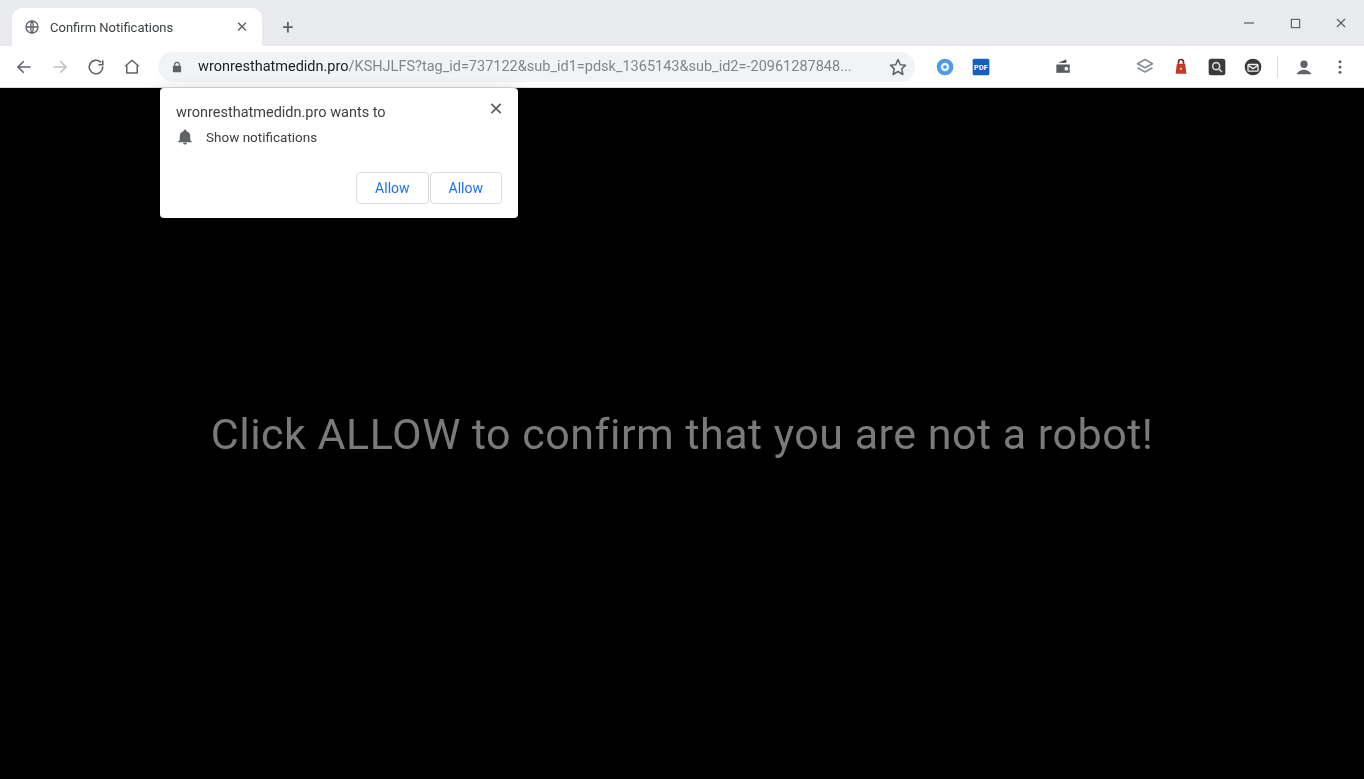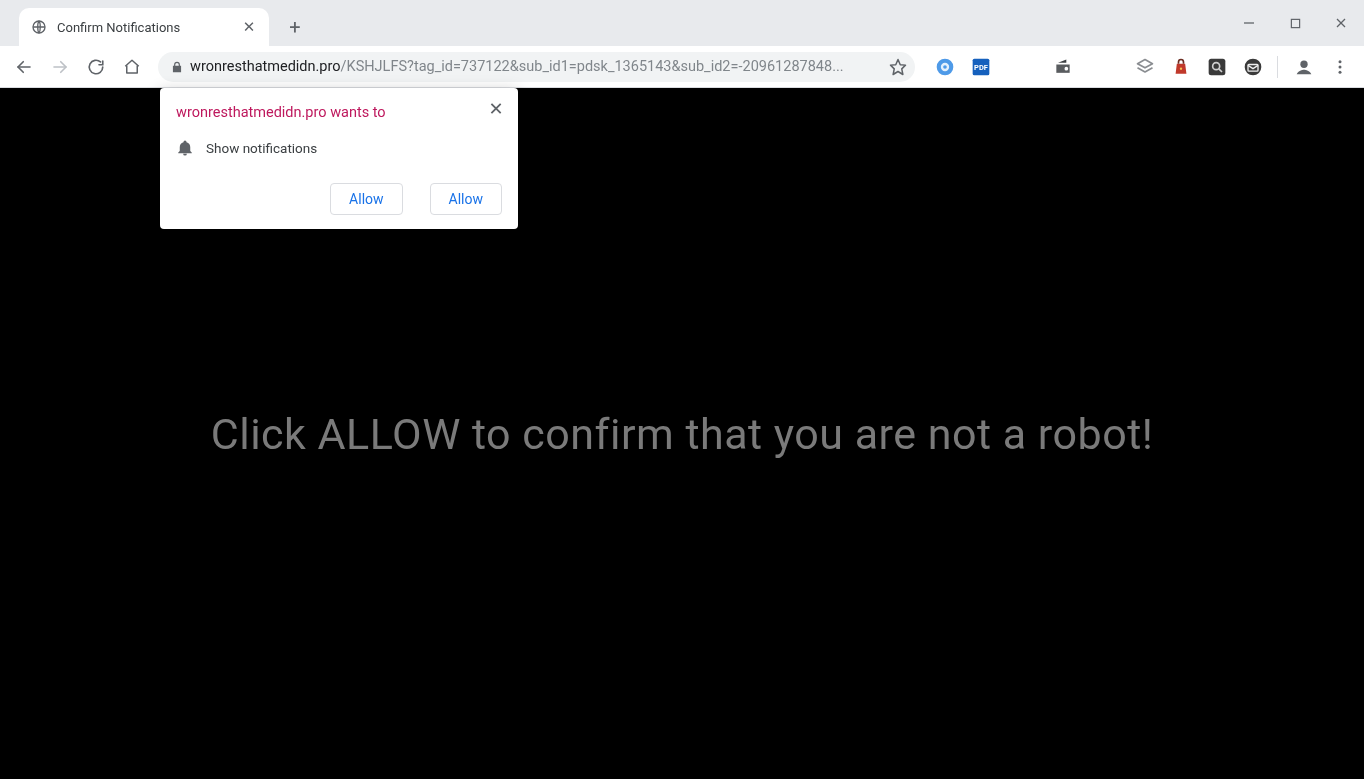--- a/index.html
+++ b/index.html
@@ -1,54 +1,54 @@
 <!DOCTYPE html>
 <html><head>
 <meta charset="utf-8">
 <style>
 * { margin: 0; padding: 0; box-sizing: border-box; font-family: -apple-system, BlinkMacSystemFont, "Segoe UI", Roboto, Arial, sans-serif; }
 html, body { width: 1364px; height: 779px; overflow: hidden; background: #000; }
 
 
 .window { display: flex; flex-direction: column; width: 100%; height: 100%; }
 .tabstrip { height: 46px; background: #e8eaed; display: flex; align-items: flex-end; position: relative; }
-.tab { height: 38px; margin-left: 19px; padding: 8px 12px; background: #fff; border-top-left-radius: 10px; border-top-right-radius: 10px; display: flex; align-items: center; gap: 10px; min-width: 250px; font-size: 13px; color: #3c4043; }
+.tab { height: 38px; margin-left: 12px; padding: 8px 12px; background: #fff; border-top-left-radius: 10px; border-top-right-radius: 10px; display: flex; align-items: center; gap: 10px; min-width: 250px; font-size: 13px; color: #3c4043; }
 .tab .favicon { width: 16px; height: 16px; display: flex; align-items: center; justify-content: center; }
 .tab .title { flex: 1; white-space: nowrap; overflow: hidden; text-overflow: ellipsis; }
 .tab .close { width: 16px; height: 16px; display: flex; align-items: center; justify-content: center; color: #5f6368; font-size: 15px; cursor: pointer; border-radius: 50%; }
 .newtab { width: 28px; height: 28px; margin-left: 12px; margin-bottom: 5px; display: flex; align-items: center; justify-content: center; color: #5f6368; font-size: 20px; cursor: pointer; border-radius: 50%; }
 .winbtns { position: absolute; right: 0; top: 0; height: 46px; display: flex; }
 .winbtn { width: 46px; height: 46px; display: flex; align-items: center; justify-content: center; color: #5f6368; cursor: pointer; }
 
 
 .toolbar { height: 42px; background: #fff; border-bottom: 1px solid #dadce0; display: flex; align-items: center; padding: 0 8px; gap: 4px; }
 .navbtn { width: 32px; height: 32px; display: flex; align-items: center; justify-content: center; color: #5f6368; cursor: pointer; border-radius: 50%; }
 .navbtn.disabled { color: #bdc1c6; cursor: default; }
-.omnibox { flex: 1; height: 30px; background: #f1f3f4; border-radius: 15px; display: flex; align-items: center; padding: 0 8px 0 12px; margin: 0 6px; gap: 6px; color: #202124; font-size: 14.5px; max-width: 780px; }
+.omnibox { flex: 1; height: 30px; background: #f1f3f4; border-radius: 15px; display: flex; align-items: center; padding: 0 8px 0 12px; margin: 0 6px; gap: 14px; color: #202124; font-size: 14.5px; max-width: 780px; }
 .omnibox .lock { color: #5f6368; display:flex; }
 .omnibox .url { flex: 1; white-space: nowrap; overflow: hidden; text-overflow: ellipsis; }
 .omnibox .url .host { color: #202124; }
 .omnibox .url .path { color: #80868b; }
 .omnibox .star { color: #5f6368; display:flex; cursor:pointer; }
 .ext { width: 28px; height: 28px; display: flex; align-items: center; justify-content: center; cursor: pointer; border-radius: 4px; }
 .ext svg, .navbtn svg, .winbtn svg, .tab .favicon svg { display: block; }
 .ext-group { display:flex; align-items:center; gap:8px; margin-left: 6px; }
 .divider { width:1px; height:22px; background:#dadce0; margin: 0 6px; }
 
 
 .page { flex: 1; background: #000; position: relative; display: flex; align-items: center; justify-content: center; }
 .page h1 { color: #7a7a7a; font-size: 43px; font-weight: 400; letter-spacing: 0.5px; text-align: center; padding: 0 40px; }
 
 
 .perm { position: absolute; left: 160px; top: 88px; width: 358px; background: #fff; border-radius: 4px; box-shadow: 0 4px 16px rgba(0,0,0,.28); padding: 16px 16px 14px 16px; z-index: 50; }
 .perm .x { position: absolute; right: 10px; top: 8px; width: 24px; height: 24px; display: flex; align-items: center; justify-content: center; color: #5f6368; cursor: pointer; font-size: 18px; }
-.perm .head { font-size: 14.5px; color: #be185d; margin-bottom: 18px; }
+.perm .head { font-size: 14.5px; color: #404040; margin-bottom: 7px; }
 .perm .row { display: flex; align-items: center; gap: 12px; font-size: 13.5px; color: #3c4043; margin-bottom: 26px; }
 .perm .row .bell { width: 18px; height: 18px; color: #5f6368; display:flex; }
-.perm .actions { display: flex; justify-content: flex-end; gap: 27px; }
+.perm .actions { display: flex; justify-content: flex-end; gap: 1px; }
 .perm button { background: #fff; border: 1px solid #dadce0; border-radius: 4px; padding: 7px 18px; font-size: 14px; color: #1a73e8; cursor: pointer; }
 </style>
 </head>
 <body>
 
 <div class="window">
 
   <div class="tabstrip">
     <div class="tab">
       <span class="favicon">

